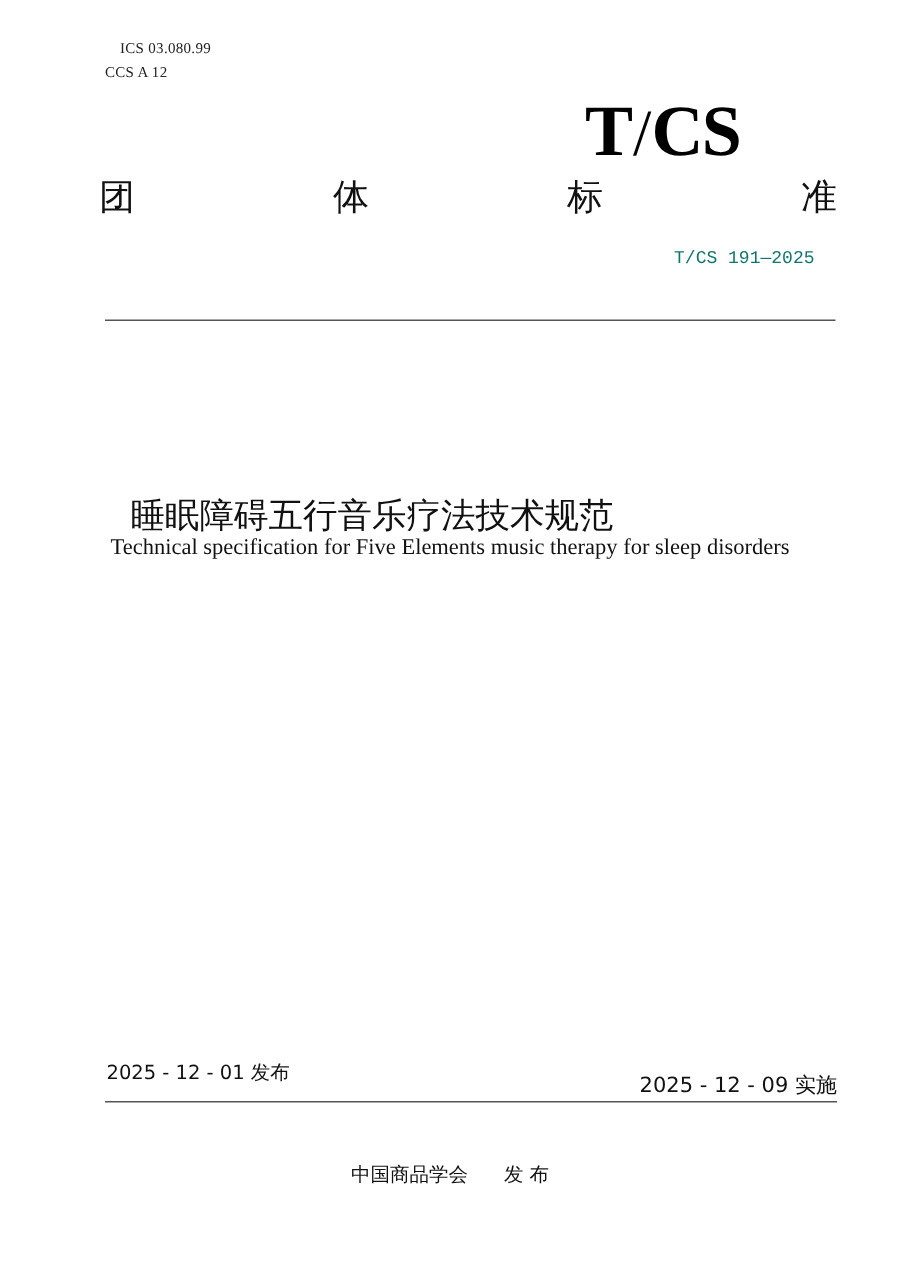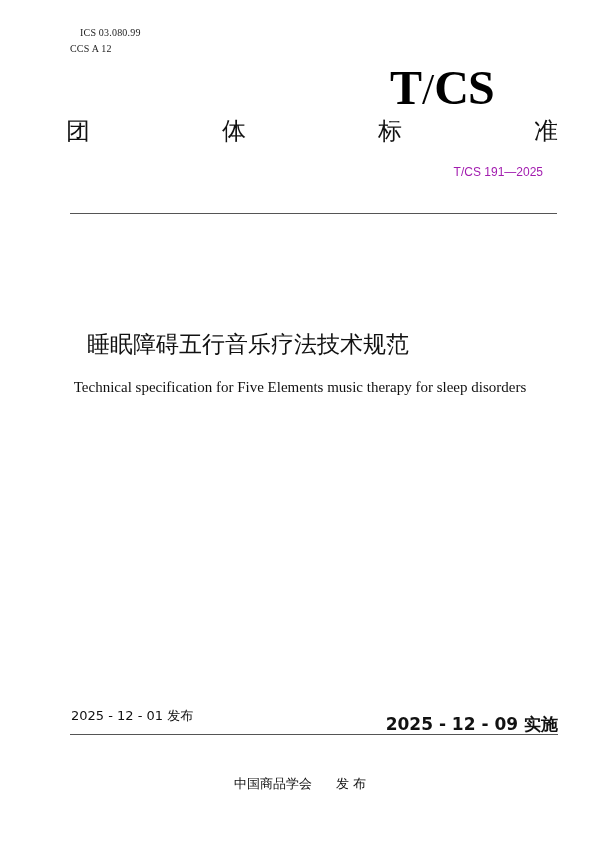--- a/index.html
+++ b/index.html
@@ -3,26 +3,26 @@
   <meta charset="utf-8">
   <style>
     html, body { margin: 0; padding: 0; background: #ffffff; }
     body { width: 600px; height: 849px; position: relative; overflow: hidden; color: #111; font-family: "DejaVu Sans", sans-serif; }
     .abs { position: absolute; white-space: nowrap; }
     .ics { left: 80px; top: 27px; font-family: "Liberation Serif", serif; font-size: 10px; line-height: 12px; color: #222; letter-spacing: 0.2px; }
     .ccs { left: 70px; top: 43px; font-family: "Liberation Serif", serif; font-size: 10px; line-height: 12px; color: #222; letter-spacing: 0.2px; }
     .logo { left: 390px; top: 62px; font-family: "Liberation Serif", serif; font-weight: bold; font-size: 48px; line-height: 52px; color: #000; letter-spacing: -1px; text-align: center; }
     .logo .slash { font-weight: normal; font-size: 44px; margin: 0 1px; }
     .std-type { left: 66px; top: 116px; width: 492px; display: flex; justify-content: space-between; font-size: 24px; line-height: 30px; color: #111; }
-    .std-no { right: 57px; top: 165px; font-family: Liberation Sans, sans-serif; font-size: 12px; line-height: 14px; color: #a21caf; }
+    .std-no { right: 57px; top: 165px; font-family: Liberation Mono, monospace; font-size: 12px; line-height: 14px; color: #0f766e; }
     .rule-top { left: 70px; top: 213px; width: 487px; height: 1px; background: #555; }
     .title-cn { left: 0; width: 496px; top: 329px; text-align: center; font-size: 23px; line-height: 30px; color: #111; }
-    .title-en { left: 0; width: 600px; top: 378px; text-align: center; font-family: "Liberation Serif", serif; font-size: 15px; line-height: 18px; color: #111; }
+    .title-en { left: 0; width: 600px; top: 356px; text-align: center; font-family: "Liberation Serif", serif; font-size: 15px; line-height: 18px; color: #111; }
     .pub-date { left: 71px; top: 708px; font-size: 13px; line-height: 16px; color: #111; }
-    .impl-date { right: 42px; top: 716px; font-size: 17px; line-height: 16px; color: #111; font-weight: bold; }
+    .impl-date { right: 42px; top: 716px; font-size: 14px; line-height: 16px; color: #111; }
     .rule-bottom { left: 70px; top: 734px; width: 488px; height: 1px; background: #555; }
     .publisher { left: 0; width: 600px; top: 776px; text-align: center; font-size: 13px; line-height: 16px; color: #111; }
     .publisher .gap { display: inline-block; width: 24px; }
   </style>
 </head>
 <body>
 
 <div class="abs ics">ICS  03.080.99</div>
 <div class="abs ccs">CCS  A 12</div>
 

